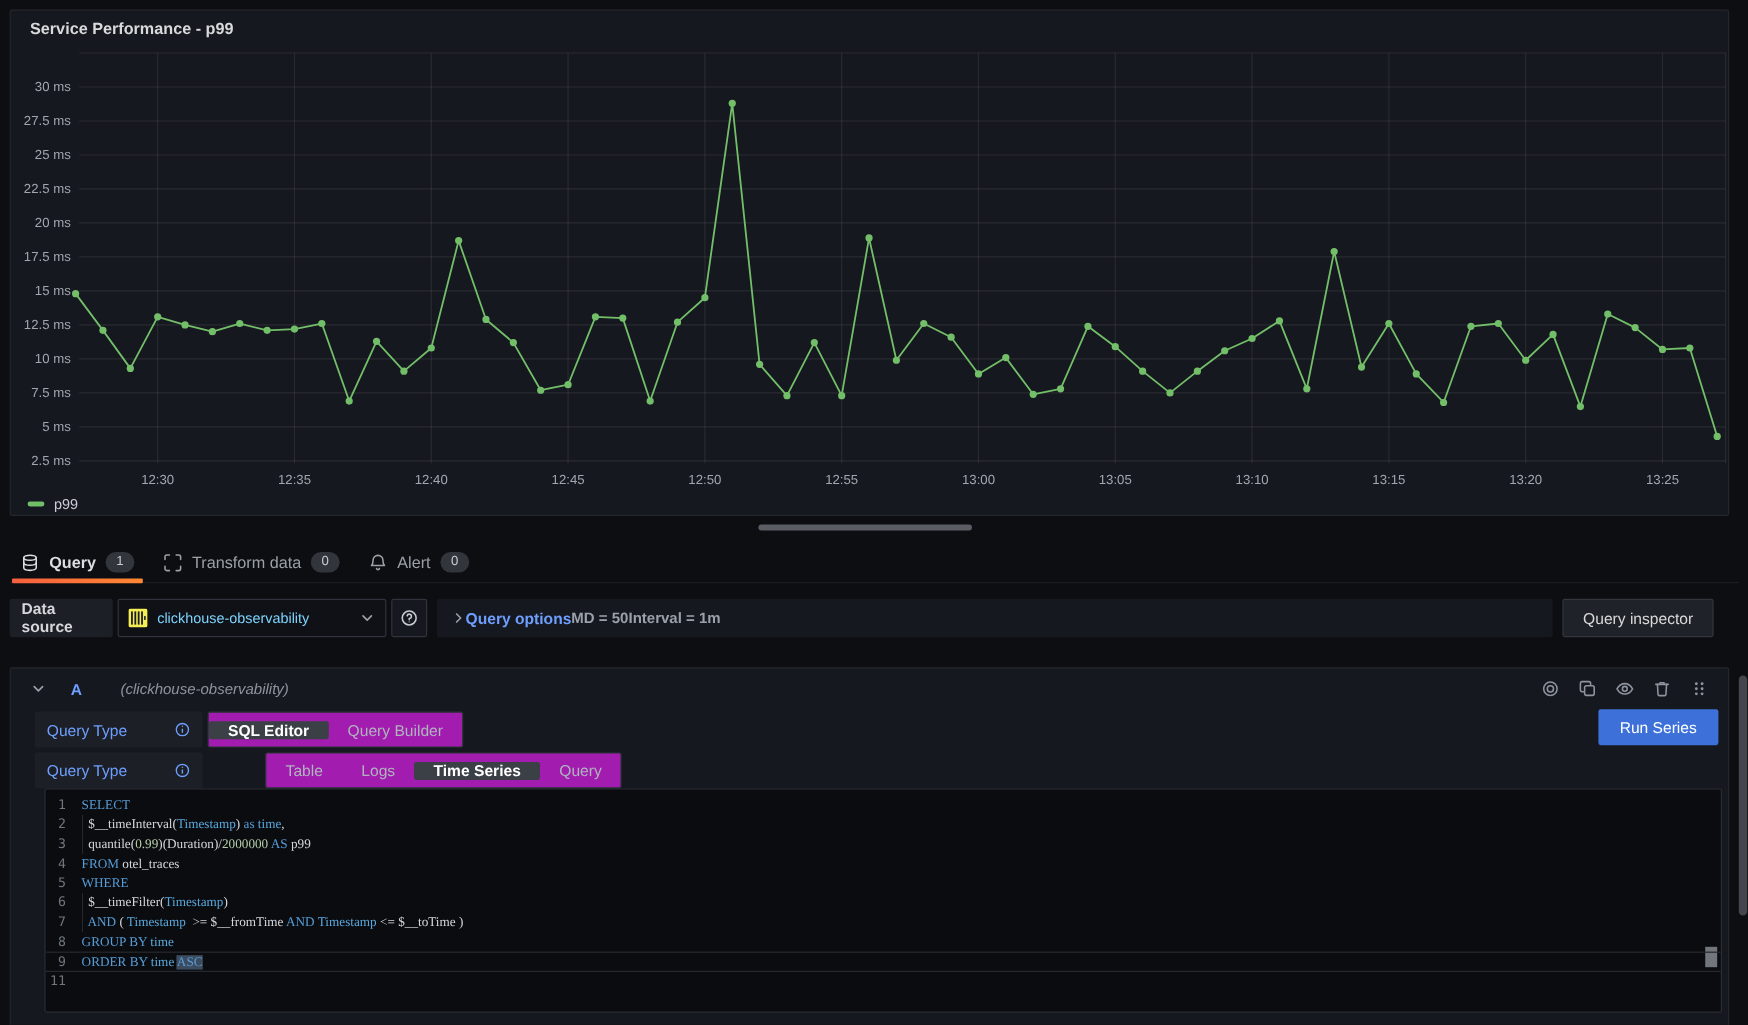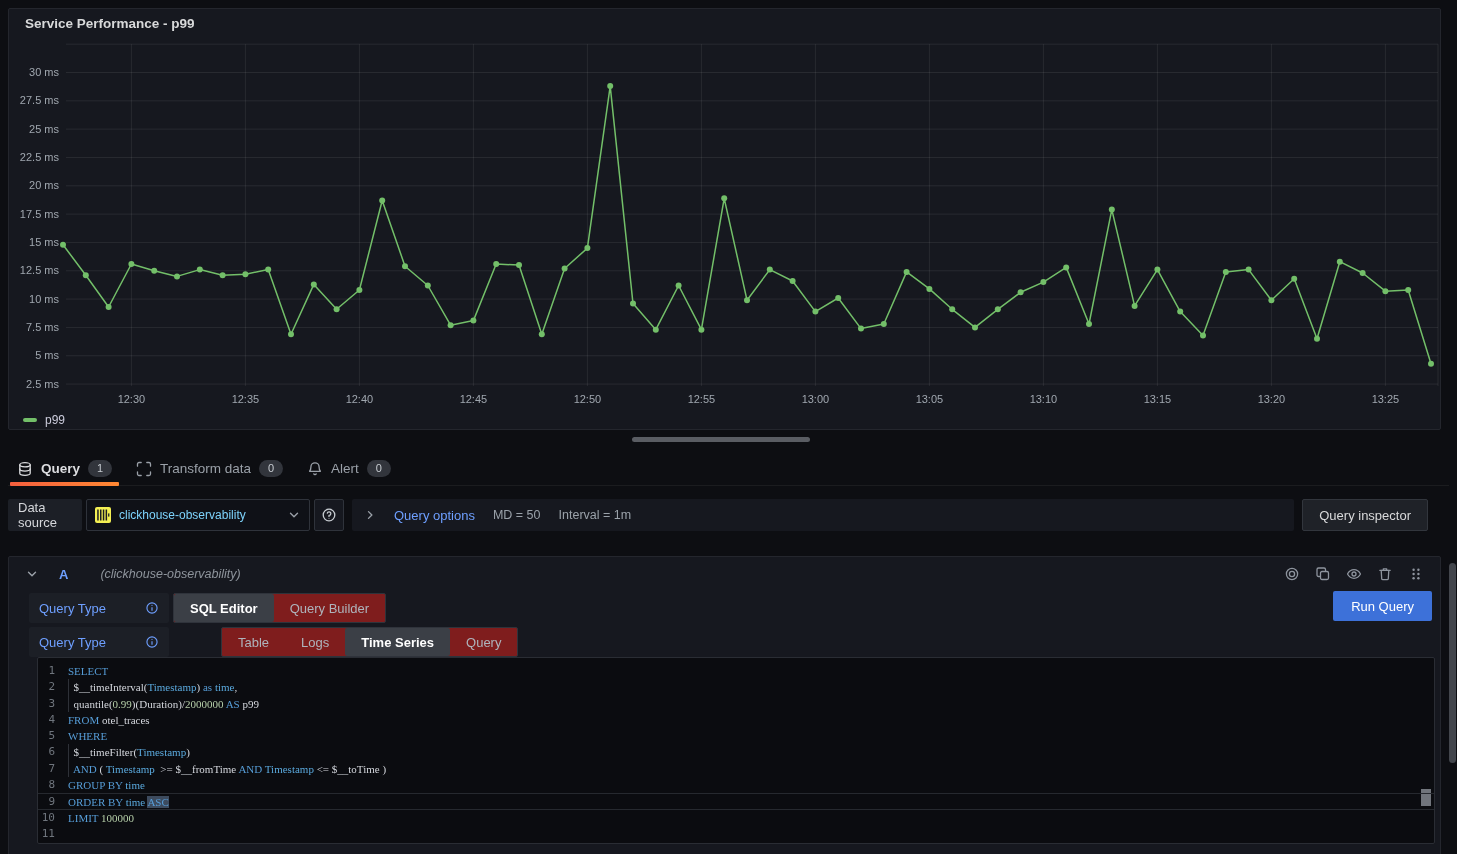--- a/index.html
+++ b/index.html
@@ -46,34 +46,34 @@
     content:""; position:absolute; left:0; right:0; bottom:-1px; height:4px;
     background:linear-gradient(90deg,#f55f3e,#ff8833); border-radius:1px;
   }
 
   
   .ds-row { position:absolute; left:8px; top:499px; width:1433px; height:32px; display:flex; align-items:stretch; }
   .chip {
     background:#1c1f26; border-radius:2px; display:flex; align-items:center;
     font-size:13px; padding:0 10px; color:#d5d7db;
   }
-  .ds-label { width:74px; margin-right:4px; }
+  .ds-label { width:86px; margin-right:4px;font-weight:bold; }
   .ds-picker {
     width:224px; background:#0f1117; border:1px solid #2f333b; border-radius:2px;
     display:flex; align-items:center; padding:0 8px; gap:8px; cursor:pointer; margin-right:4px;
   }
   .ds-picker .ds-name { font-size:12px; color:#7dd3fc; flex:1; }
   .ch-logo { width:16px; height:16px; border-radius:2px; flex:0 0 16px; }
   .icon-btn {
     width:30px; background:#16181f; border:1px solid #2f333b; border-radius:2px;
     display:flex; align-items:center; justify-content:center; color:#c7ccd1; cursor:pointer; margin-right:8px;
   }
   .opts-bar {
     flex:1; background:#16181f; border-radius:2px; display:flex; align-items:center;
-    gap:18px; padding:0 12px; margin-right:8px; cursor:pointer;
+    padding:0 12px; margin-right:8px; cursor:pointer;font-weight:bold;
   }
   .opts-bar .caret { color:#9aa0a8; display:flex; }
   .opts-link { font-size:13px; color:#6e9fff; }
   .opts-meta { font-size:12.5px; color:#9aa1a9; }
   .btn-secondary {
     background:#1f2228; border:1px solid #32363d; border-radius:2px; color:#d8d9da;
     font-size:13px; font-weight:500; padding:0 16px; display:flex; align-items:center; cursor:pointer;
   }
 
   
@@ -89,21 +89,21 @@
   .q-actions .act { color:#8e949e; display:flex; cursor:pointer; }
 
   .frow { position:absolute; left:20px; display:flex; align-items:stretch; height:30px; }
   .frow.r1 { top:36px; } .frow.r2 { top:70px;gap:48px; }
   .f-label {
     width:140px; background:#1c1f26; border-radius:2px; display:flex; align-items:center;
     justify-content:space-between; padding:0 10px; margin-right:4px;
   }
   .f-label .f-text { color:#6e9fff; font-size:13px; font-weight:500; }
   .f-label .info { color:#6e9fff; display:flex; cursor:pointer; }
-  .seg { display:inline-flex; border:1px solid #2f333b; border-radius:2px; background:#7f1d1d; overflow:hidden; }
+  .seg { display:inline-flex; border:1px solid #2f333b; border-radius:2px; background:#a21caf; overflow:hidden;align-items:center; }
   .seg .opt {
     padding:0 16px; display:flex; align-items:center; font-size:13px; color:#aeb4bc;
     cursor:pointer; border-radius:2px;
   }
   .seg .opt.on { background:#3b3f46; color:#ffffff; font-weight:600; margin:0; }
   .btn-primary {
     position:absolute; right:8px; top:34px; height:30px; padding:0 18px;
     background:#3d71d9; color:#fff; border:none; border-radius:2px;
     font-size:13px; font-weight:500; display:flex; align-items:center; cursor:pointer;
     font-family:"Liberation Sans", sans-serif;
@@ -416,21 +416,21 @@
         </span>
     </div>
     <div class="seg" id="seg-query-type">
         <div class="opt">Table</div>
         <div class="opt">Logs</div>
         <div class="opt on">Time Series</div>
         <div class="opt">Query</div>
       </div>
   </div>
 
-  <button class="btn-primary">Run Query</button>
+  <button class="btn-primary">Run Series</button>
 
   <div class="sqlbox" id="sqlbox">
     <div class="ed-thumb"></div>
   <div class="cl">
         <span class="ln">1</span>
         <span class="code"><span class="tok-kw">SELECT</span></span>
       </div>
       <div class="cl">
         <span class="ln">2</span>
         <span class="code indent"><span>  </span><span>$__timeInterval(</span><span class="tok-fld">Timestamp</span><span>) </span><span class="tok-kw">as</span><span> </span><span class="tok-fld">time</span><span>,</span></span>
@@ -457,23 +457,19 @@
       </div>
       <div class="cl">
         <span class="ln">8</span>
         <span class="code"><span class="tok-kw">GROUP BY</span><span> </span><span class="tok-fld">time</span></span>
       </div>
       <div class="cl current">
         <span class="ln">9</span>
         <span class="code"><span class="tok-kw">ORDER BY</span><span> </span><span class="tok-fld">time</span><span> </span><span class="tok-kw tok-sel">ASC</span></span>
       </div>
       <div class="cl">
-        <span class="ln">10</span>
-        <span class="code"><span class="tok-kw">LIMIT</span><span> </span><span class="tok-num">100000</span></span>
-      </div>
-      <div class="cl">
         <span class="ln">11</span>
         <span class="code"></span>
       </div>
     </div>
 </div>
 
 <div class="vscroll"></div>
 
 </body></html>

